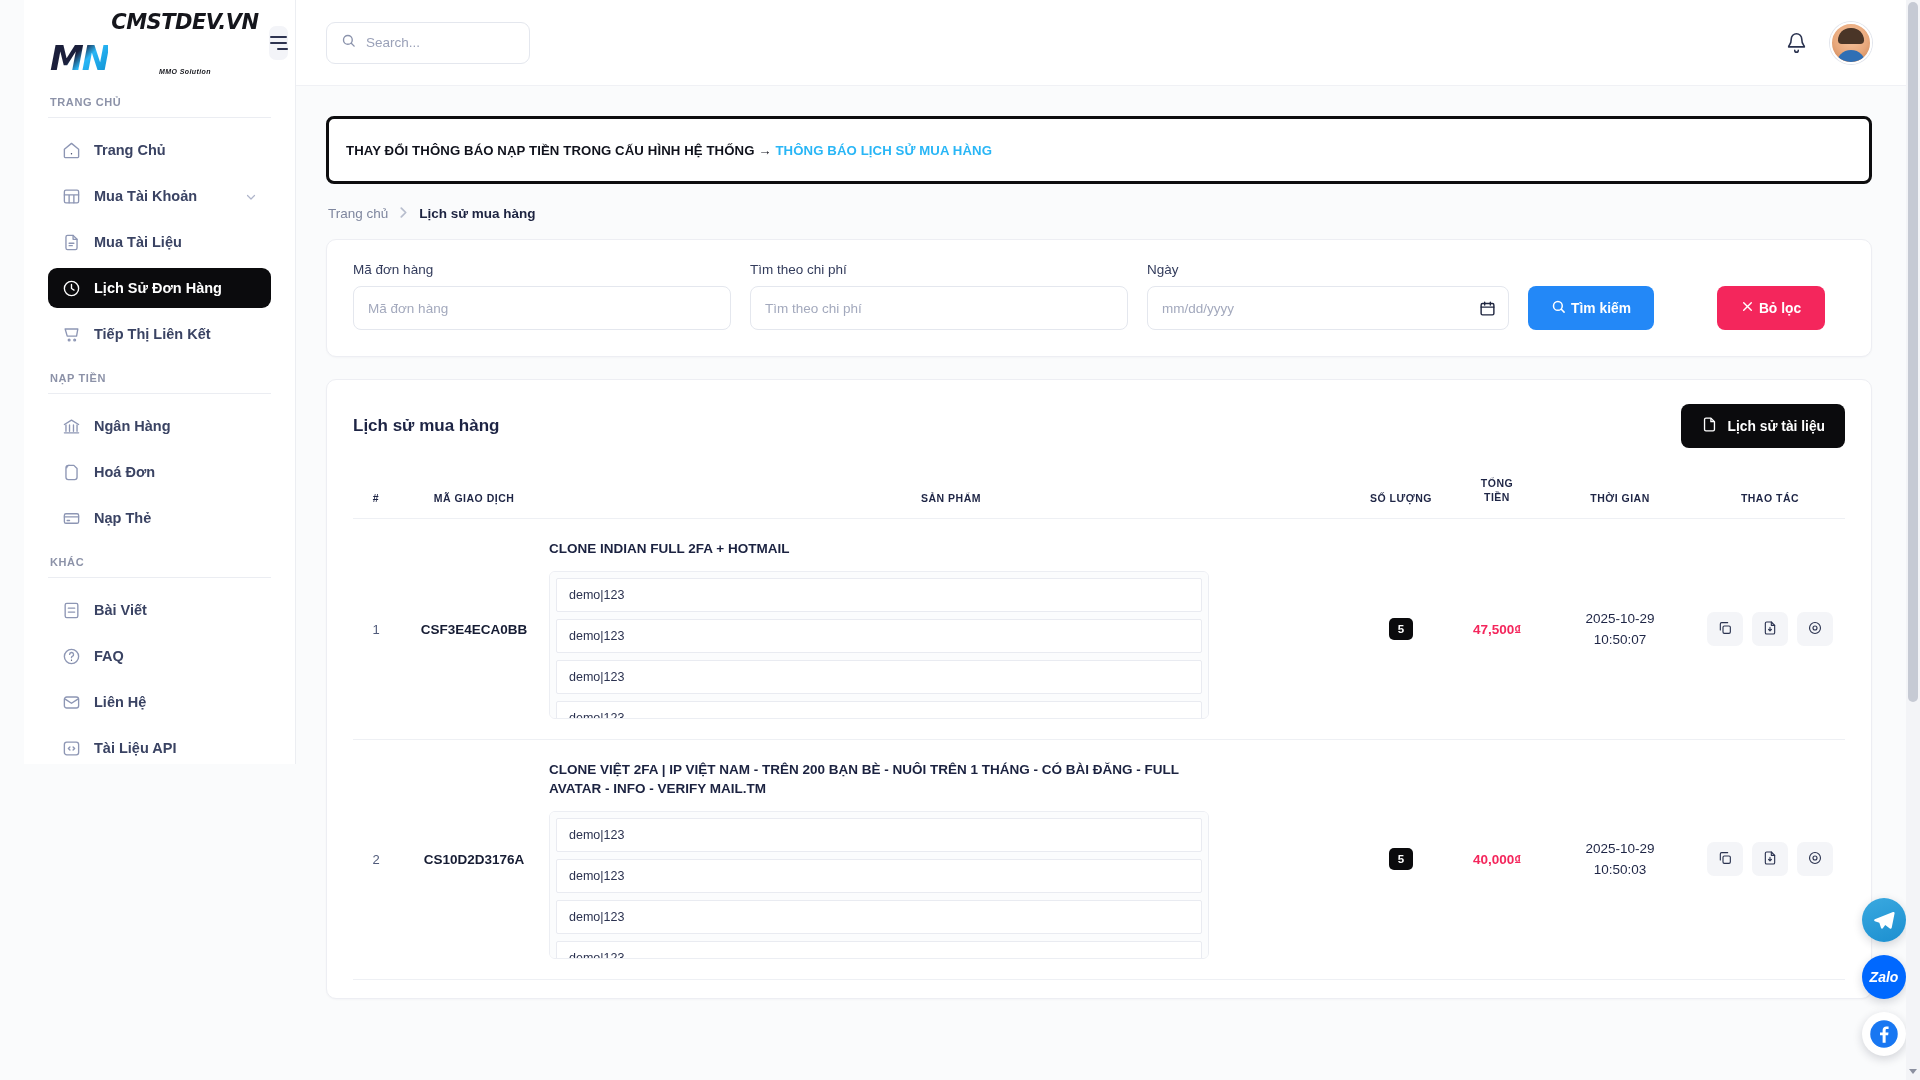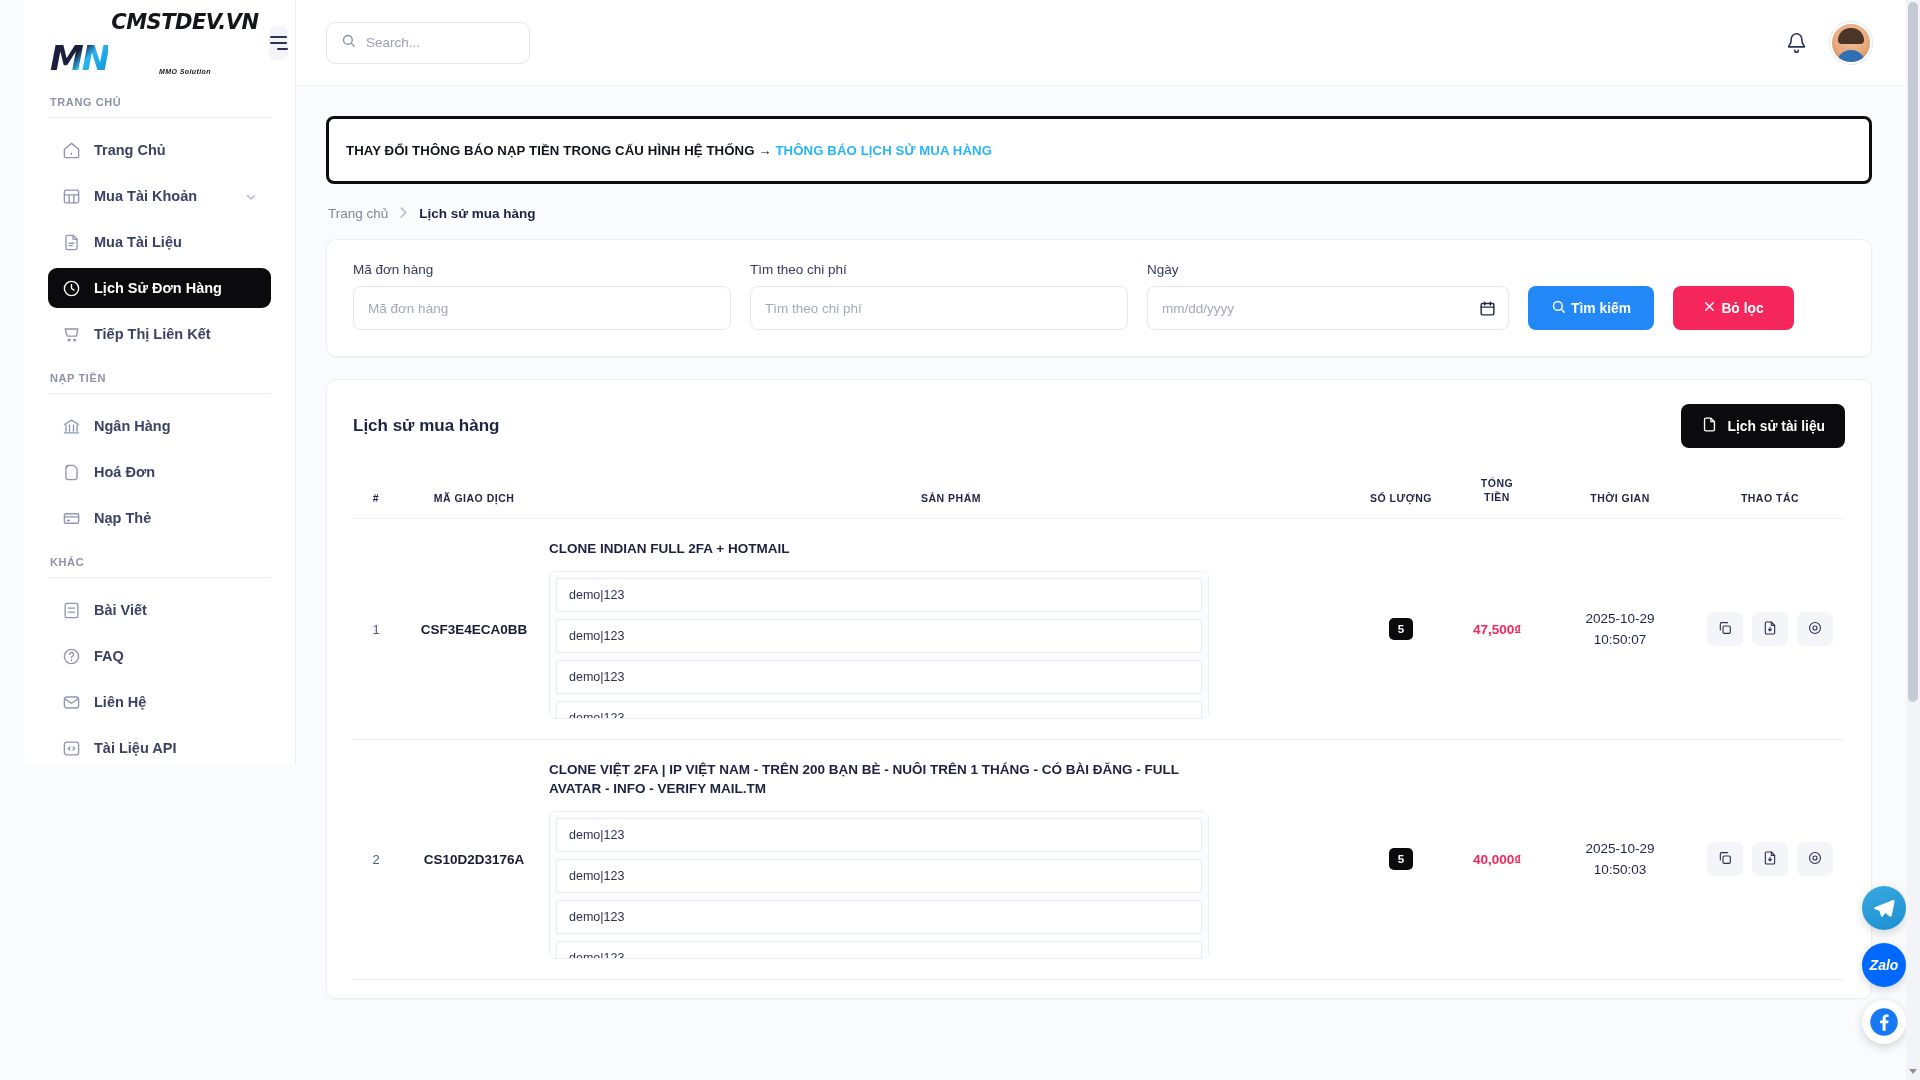--- a/index.html
+++ b/index.html
@@ -176,21 +176,21 @@
   .cal-ic { position: absolute; right: 13px; bottom: 13px; width: 17px; height: 17px; pointer-events: none; }
 
   .btn {
     height: 44px; border-radius: 8px; border: none;
     display: inline-flex; align-items: center; justify-content: center; gap: 5px;
     font-size: 13.8px; font-weight: bold; color: #fff;
     cursor: pointer; font-family: "Liberation Sans", sans-serif;
     padding: 0 22px;
   }
   .btn-search { background: #2388f7; width: 126px; }
-  .btn-clear  { background: #f4265c; width: 121px; }
+  .btn-clear  { background: #f4265c; width: 108px; margin-left: 44px; }
 
   .table-card { padding: 24px 26px 0 26px; height: 620px; overflow: hidden; }
   .table-head-row { display: flex; align-items: center; margin-bottom: 28px; }
   .table-title { font-size: 17px; font-weight: bold; color: #1d2444; }
   .btn-doc {
     margin-left: auto; background: #0b0b0d; color: #fff;
     height: 44px; border-radius: 8px; border: none; cursor: pointer;
     display: inline-flex; align-items: center; gap: 10px;
     padding: 0 20px; font-size: 13.8px; font-weight: bold;
     font-family: "Liberation Sans", sans-serif;
@@ -244,21 +244,21 @@
   .act-group { display: inline-flex; gap: 9px; }
   .act-btn {
     width: 36px; height: 34px; border-radius: 7px;
     background: #f4f5f8; border: none; cursor: pointer;
     display: inline-flex; align-items: center; justify-content: center;
   }
   .act-btn svg { width: 16px; height: 16px; }
 
   
   .float-col {
-    position: absolute; right: 14px; bottom: 36px;
+    position: absolute; right: 14px; bottom: 24px;
     display: flex; flex-direction: column; gap: 13px; z-index: 40;
   }
   .float-btn {
     width: 44px; height: 44px; border-radius: 50%;
     background: #fff; box-shadow: 0 3px 10px rgba(20,25,50,.18);
     display: flex; align-items: center; justify-content: center;
     cursor: pointer; overflow: hidden;
   }
   .fb-tele { background: linear-gradient(160deg,#3aa9e0,#1c8fd0); }
   .fb-zalo { background: #0068ff; color: #fff; font-weight: bold; font-size: 14px; font-style: italic; }

